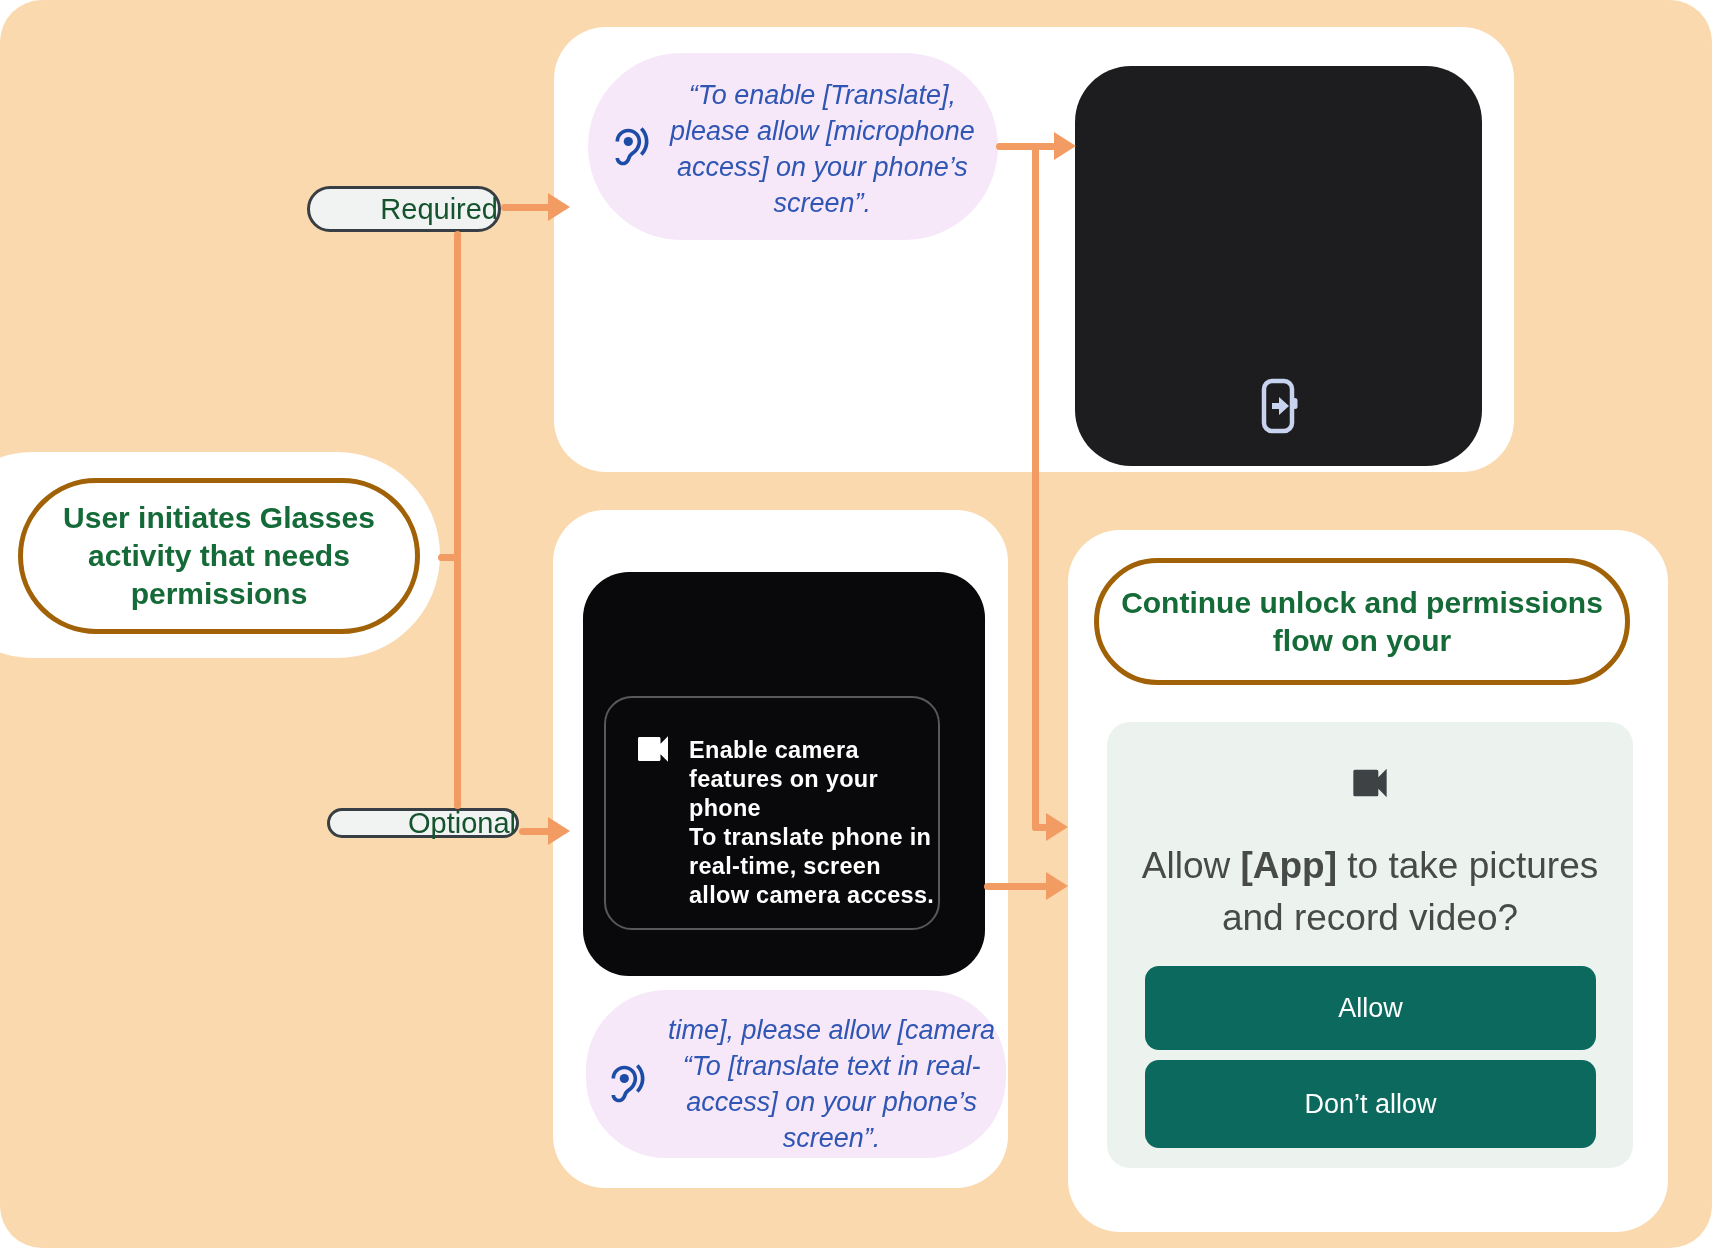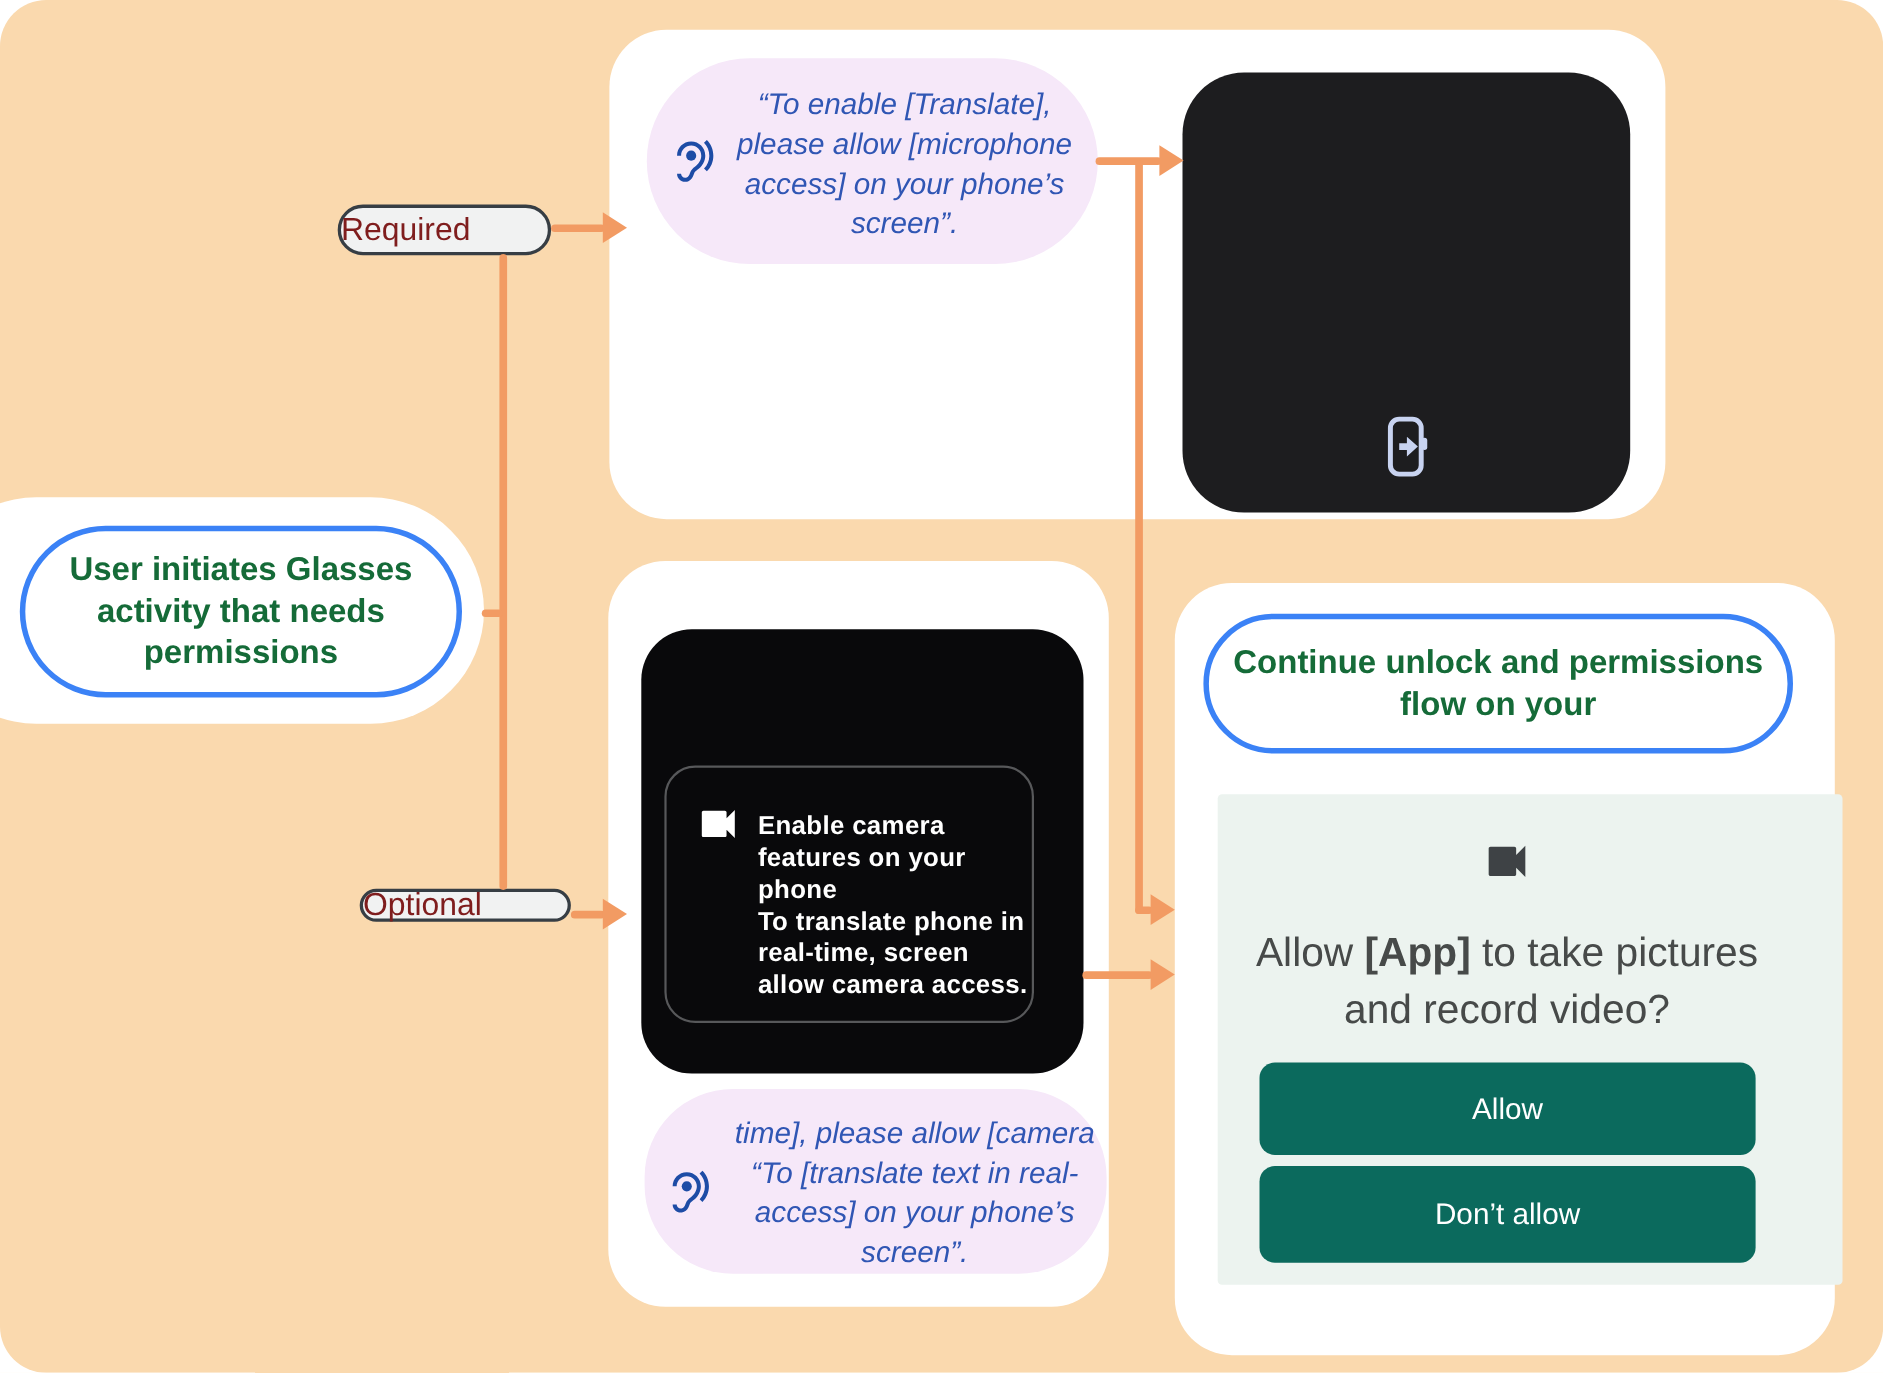--- a/index.html
+++ b/index.html
@@ -8,30 +8,30 @@
     border-radius:42px;overflow:hidden;
     font-family:"Liberation Sans",sans-serif;
   }
   .card{position:absolute;background:#ffffff;}
   .card-a{left:-70px;top:452px;width:510px;height:206px;border-radius:103px;}
   .card-b{left:554px;top:27px;width:960px;height:445px;border-radius:52px;}
   .card-c{left:553px;top:510px;width:455px;height:678px;border-radius:52px;}
   .card-d{left:1068px;top:530px;width:600px;height:702px;border-radius:52px;}
 
   .green-pill{
-    position:absolute;background:#ffffff;border:5px solid #3b82f6;color:#156B38;
+    position:absolute;background:#ffffff;border:5px solid #a16207;color:#156B38;
     display:flex;flex-direction:column;align-items:center;justify-content:center;
     font-weight:bold;font-size:30px;line-height:38px;text-align:center;box-sizing:border-box;
   }
   .pill-start{left:18px;top:478px;width:402px;height:156px;border-radius:78px;}
   .pill-continue{left:1094px;top:558px;width:536px;height:127px;border-radius:64px;}
 
   .gray-pill{
-    position:absolute;background:#F1F2F2;border:3px solid #373E44;color:#7f1d1d;
-    border-radius:23px;display:flex;align-items:center;justify-content:flex-start;
+    position:absolute;background:#F1F2F2;border:3px solid #373E44;color:#14532d;
+    border-radius:23px;display:flex;align-items:center;justify-content:flex-end;
     font-size:29px;font-weight:500;box-sizing:border-box;
   }
   .pill-required{left:307px;top:186px;width:194px;height:46px;}
   .pill-optional{left:327px;top:808px;width:192px;height:30px;}
 
   .bubble{
     position:absolute;background:#F6E8F9;color:#3056B4;
     font-style:italic;font-size:27px;line-height:36px;font-weight:500;text-align:center;
   }
   .bubble-1{left:588px;top:53px;width:410px;height:187px;border-radius:94px;}
@@ -49,22 +49,22 @@
     border:2px solid #57585A;border-radius:28px;box-sizing:border-box;
   }
   .screen-2 .cam{position:absolute;left:52px;top:162px;width:36px;height:30px;}
   .screen-2 .txt{
     position:absolute;left:106px;top:164px;color:#ffffff;
     font-size:23.5px;line-height:29px;font-weight:bold;white-space:nowrap;letter-spacing:.3px;
   }
   .phone-icon{position:absolute;left:185px;top:312px;width:40px;height:56px;}
 
   .dialog{
-    position:absolute;left:1107px;top:722px;width:568px;height:446px;
-    border-radius:4px;background:#ECF3EF;
+    position:absolute;left:1107px;top:722px;width:526px;height:446px;
+    border-radius:23px;background:#ECF3EF;
   }
   .dialog .cam{position:absolute;left:243px;top:44px;width:40px;height:34px;}
   .dialog .title{
     position:absolute;left:0;top:118px;width:526px;text-align:center;
     color:#474A49;font-size:37px;line-height:52px;
   }
   .dialog .title b{font-weight:bold;}
   .btn{
     position:absolute;left:38px;width:451px;background:#0B6A5D;border-radius:14px;
     color:#ffffff;font-size:27px;font-weight:500;

